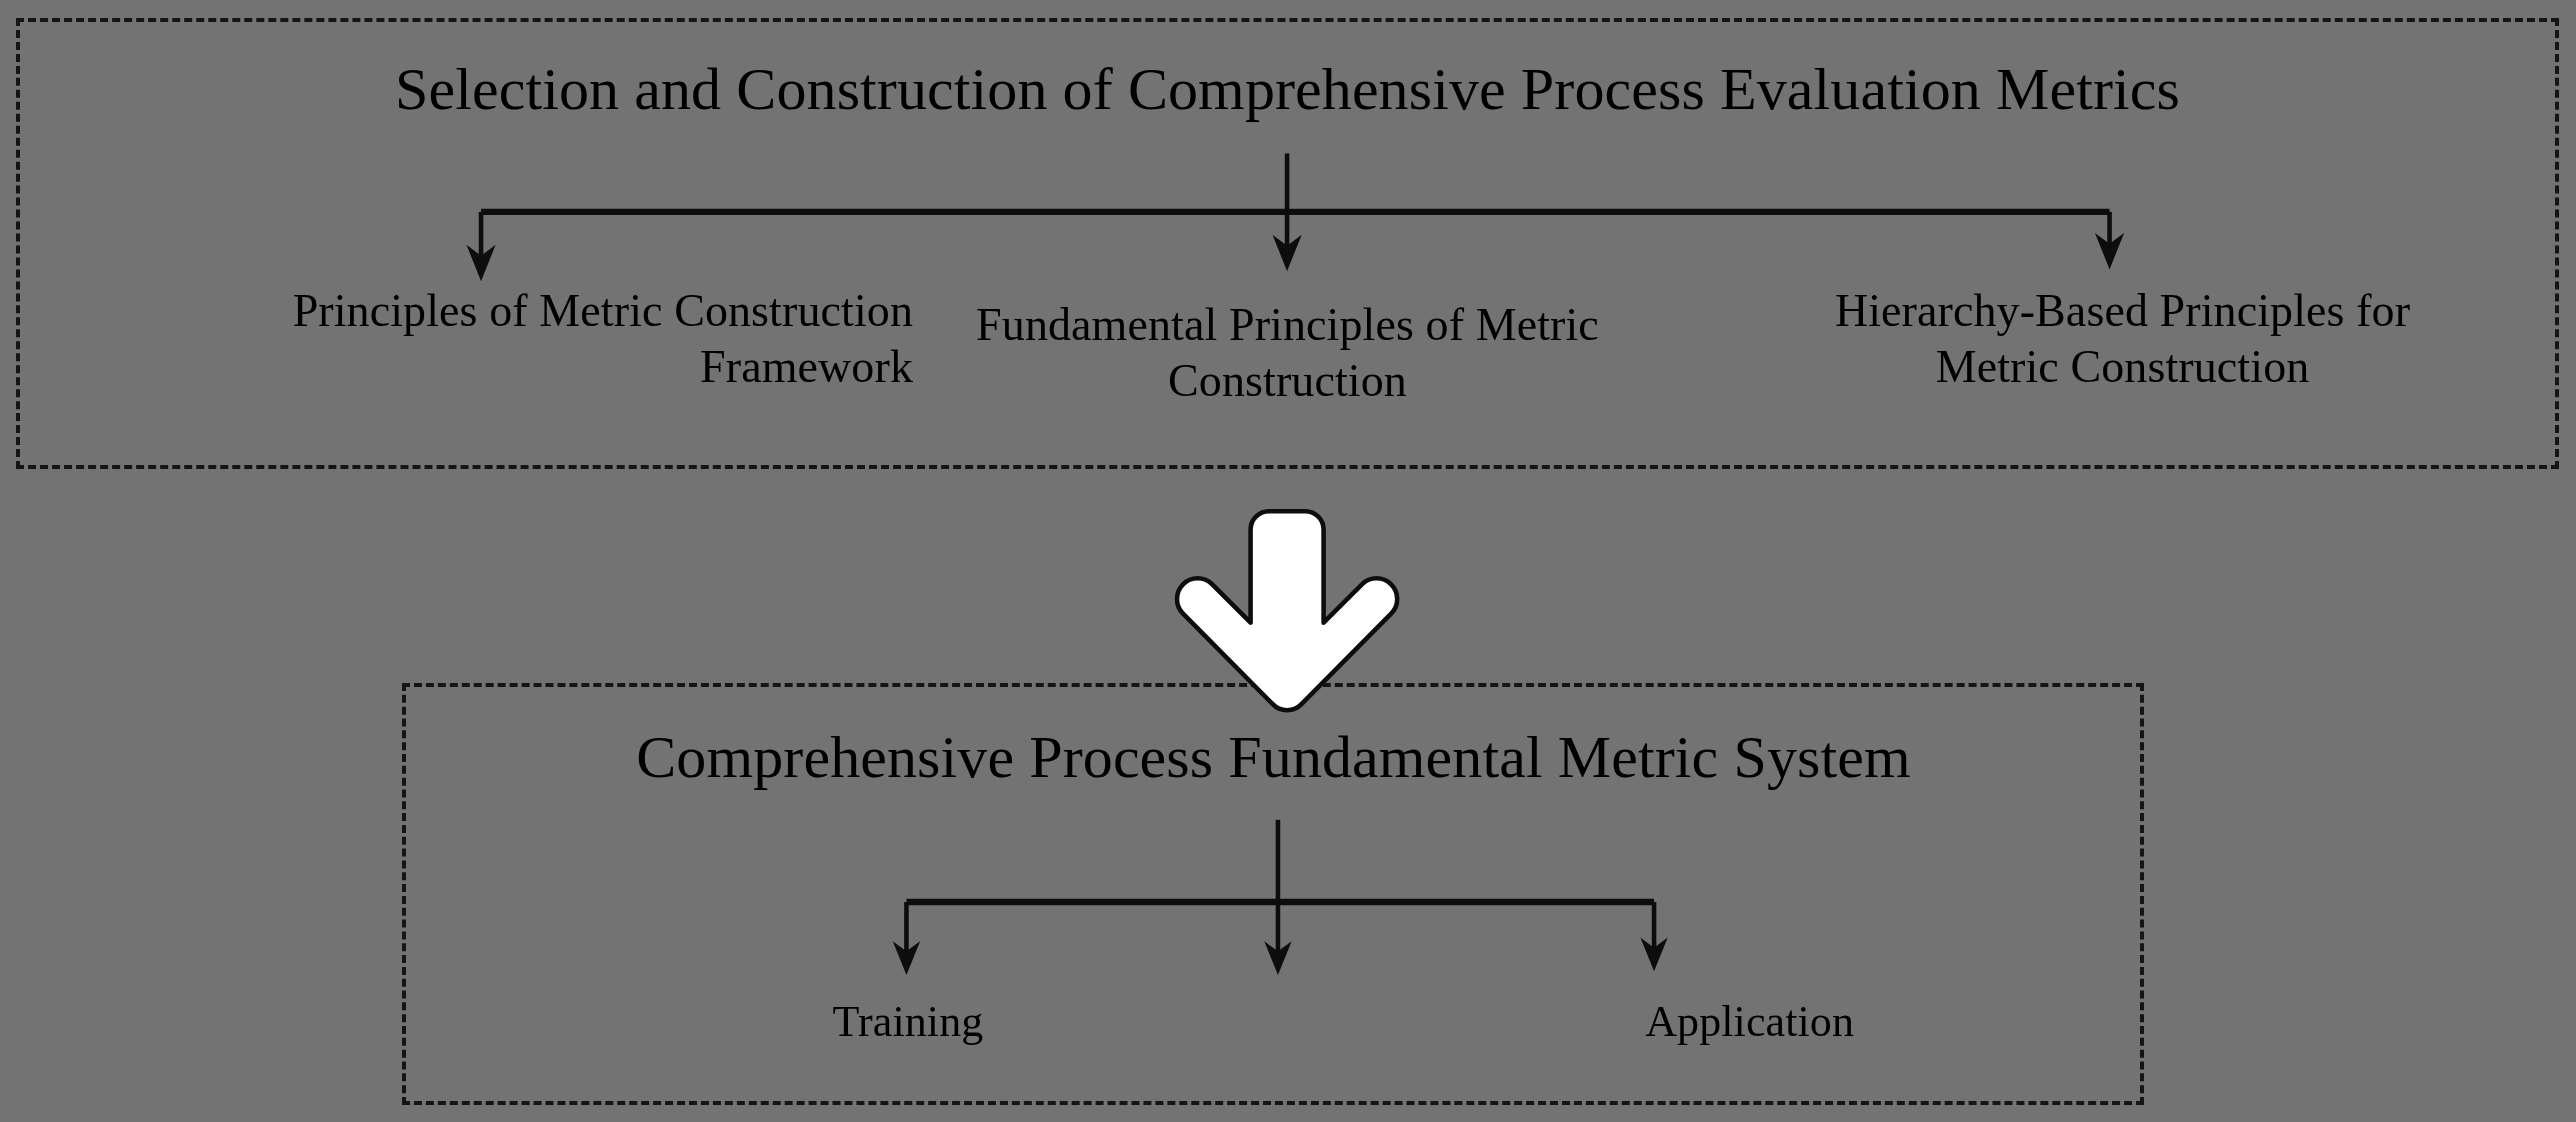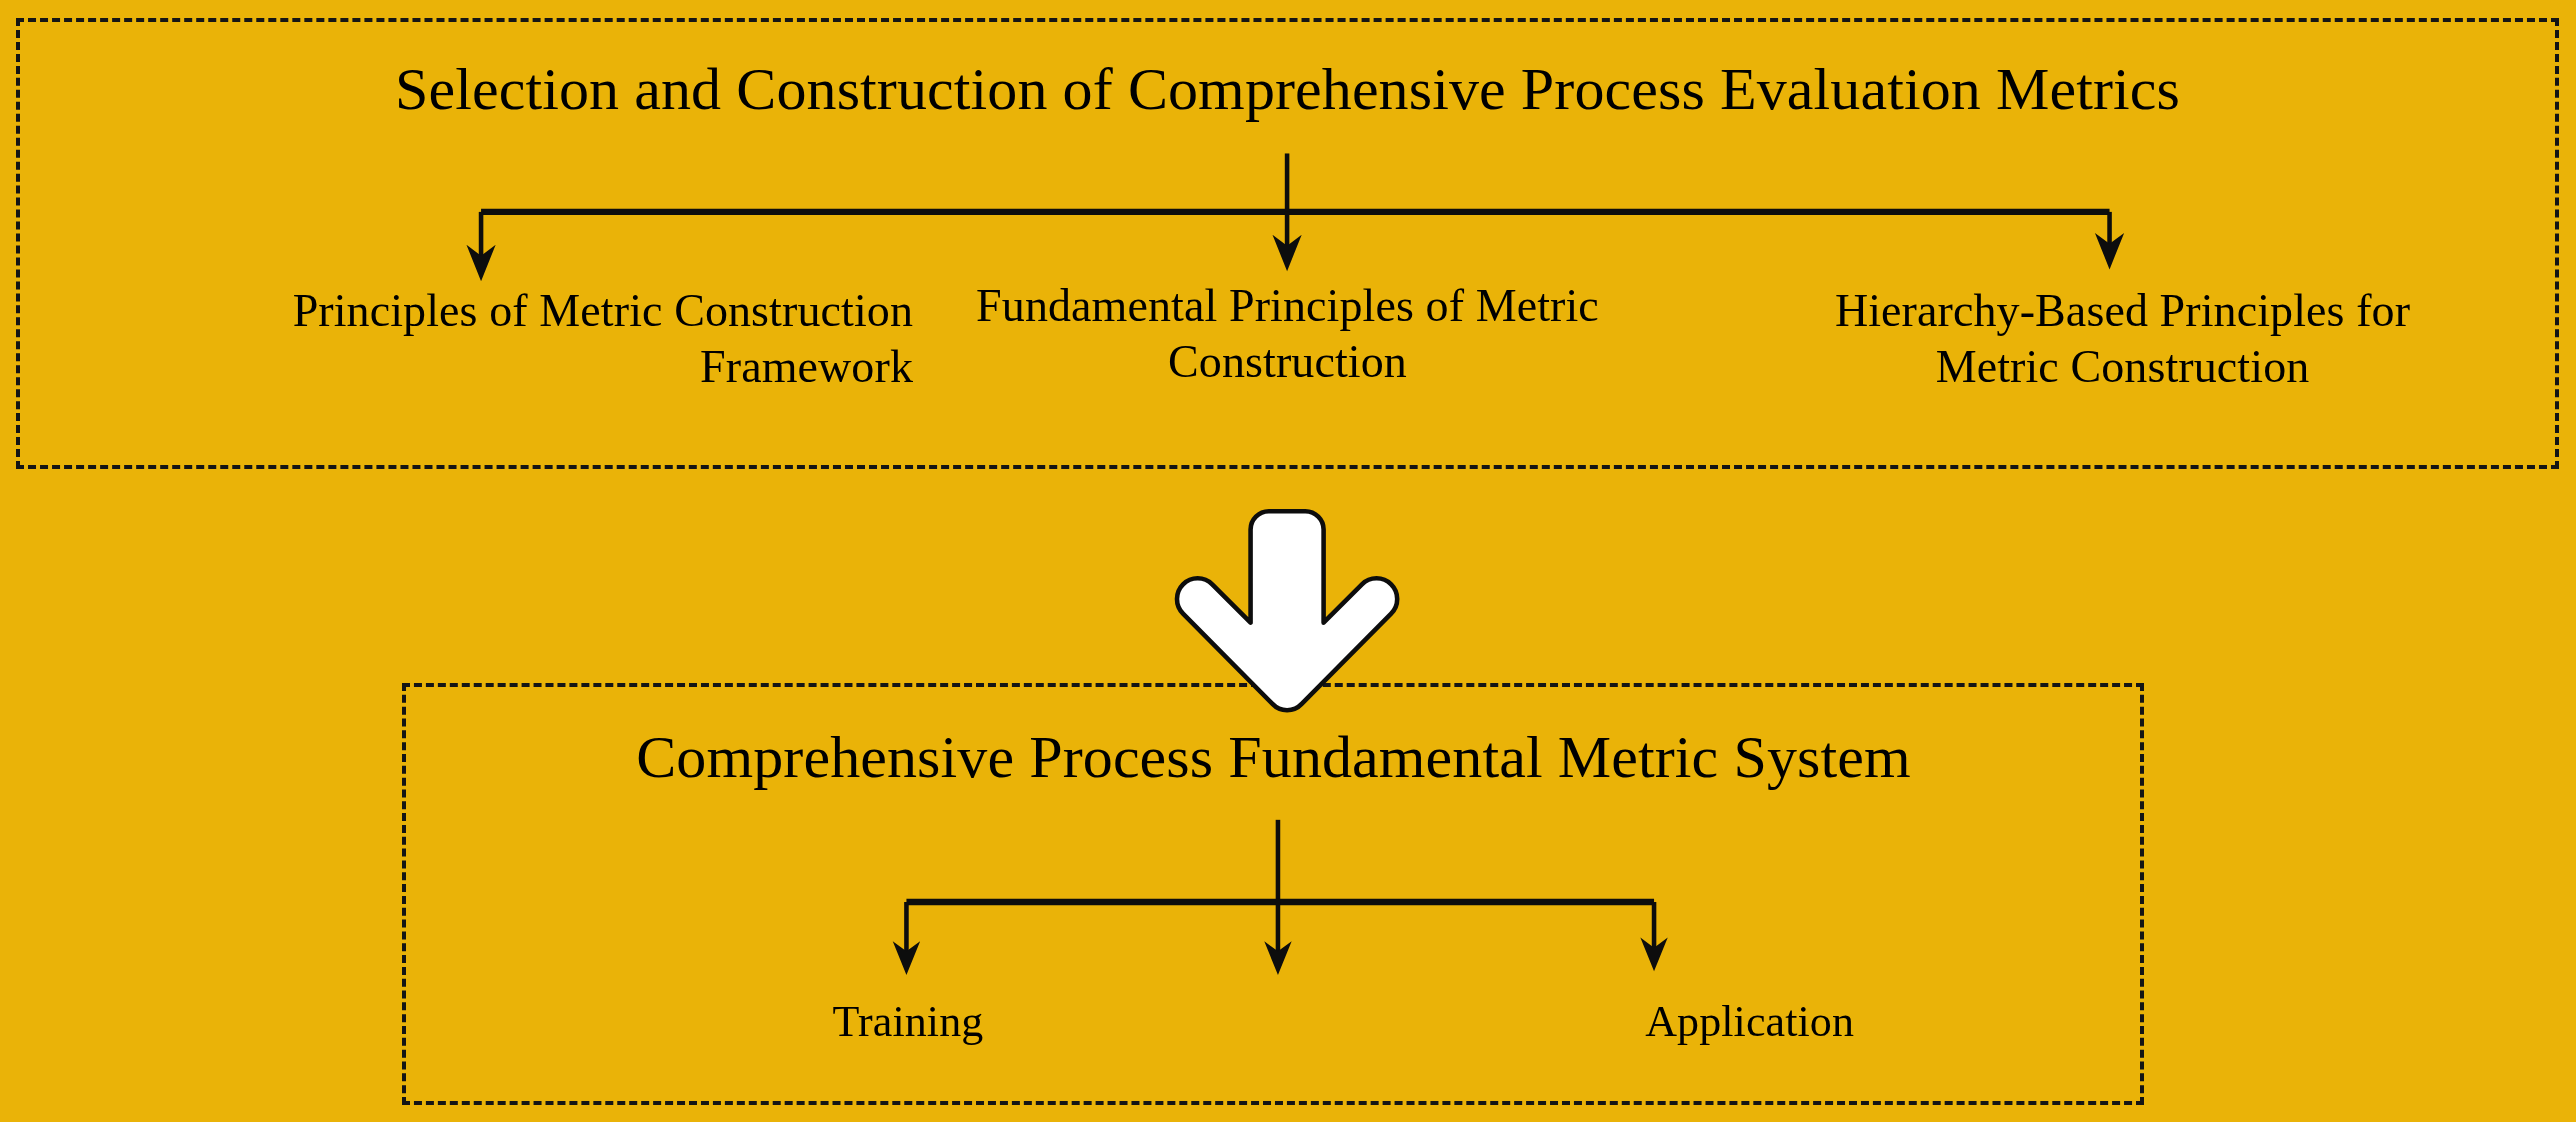--- a/index.html
+++ b/index.html
@@ -9,21 +9,21 @@
     background: #ffffff;
   }
   body {
     font-family: "Liberation Serif", "DejaVu Serif", serif;
     color: #000000;
   }
   #canvas {
     position: relative;
     width: 2576px;
     height: 1123px;
-    background: #eab308;
+    background: #737373;
     overflow: hidden;
   }
 
   
   .dotted-box {
     position: absolute;
     box-sizing: border-box;
     border: 4.6px dashed #151515;
     background: transparent;
   }
@@ -65,21 +65,21 @@
     width: 2373px;
   }
   #leaf-1 {
     left: 55px;
     top: 283px;
     width: 858px;
     text-align: right;
   }
   #leaf-2 {
     left: 872px;
-    top: 278px;
+    top: 297px;
     width: 831px;
   }
   #leaf-3 {
     left: 1707px;
     top: 283px;
     width: 831px;
   }
 
   #bottom-heading {
     left: 452px;

